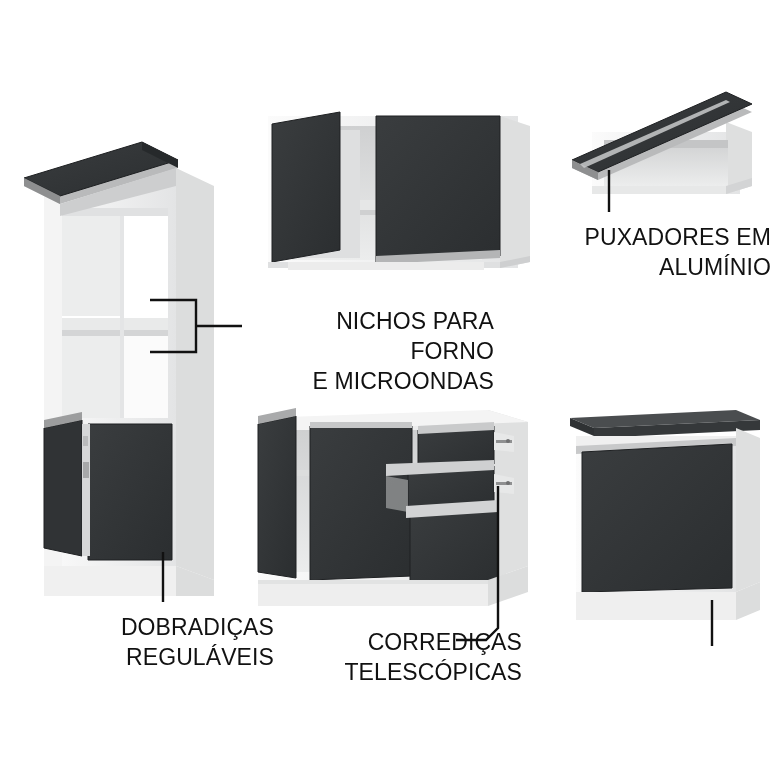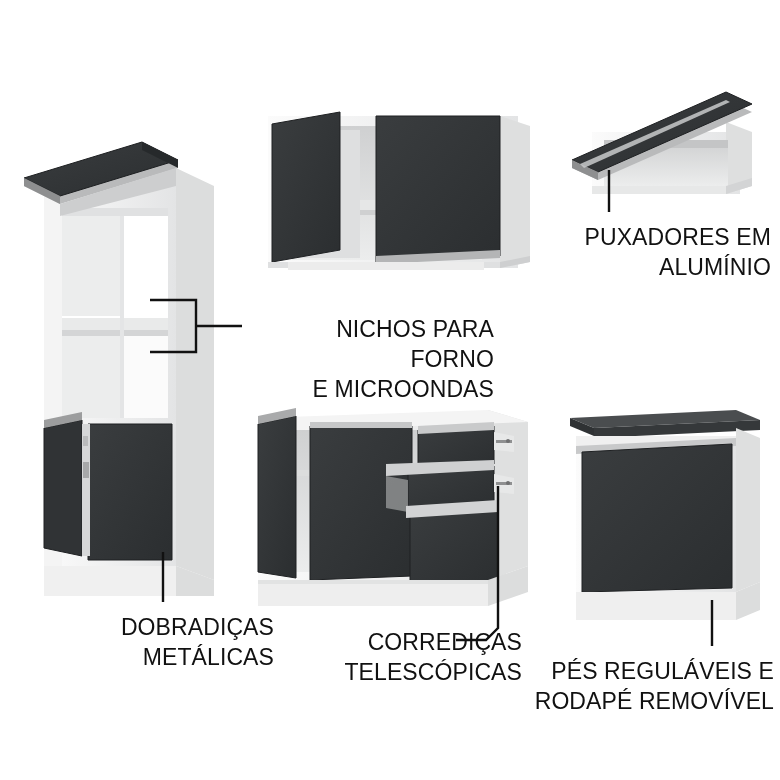--- a/index.html
+++ b/index.html
@@ -199,28 +199,26 @@
       <path d="M609 212 L609 170"></path>
 
       <path d="M163 602 L163 552"></path>
 
       <path d="M456 640 L486 640 L498 628 L498 486"></path>
 
       <path d="M712 646 L712 600"></path>
     </g>
   </svg>
 
-  <div class="lbl" style="left:252px;top:306px;width:242px;margin-top:8px;">NICHOS PARA FORNO
+  <div class="lbl" style="left:252px;top:306px;width:242px;">NICHOS PARA FORNO
 E MICROONDAS</div>
 
   <div class="lbl" style="left:561px;top:222px;width:210px;">PUXADORES EM
 ALUMÍNIO</div>
 
   <div class="lbl" style="left:52px;top:612px;width:222px;">DOBRADIÇAS
-METÁLICAS</div>
+REGULÁVEIS</div>
 
   <div class="lbl" style="left:300px;top:627px;width:222px;">CORREDIÇAS
 TELESCÓPICAS</div>
 
-  <div class="lbl" style="left:524px;top:656px;width:250px;">PÉS REGULÁVEIS E
-RODAPÉ REMOVÍVEL</div>
 
 </div>
 
 </body></html>

